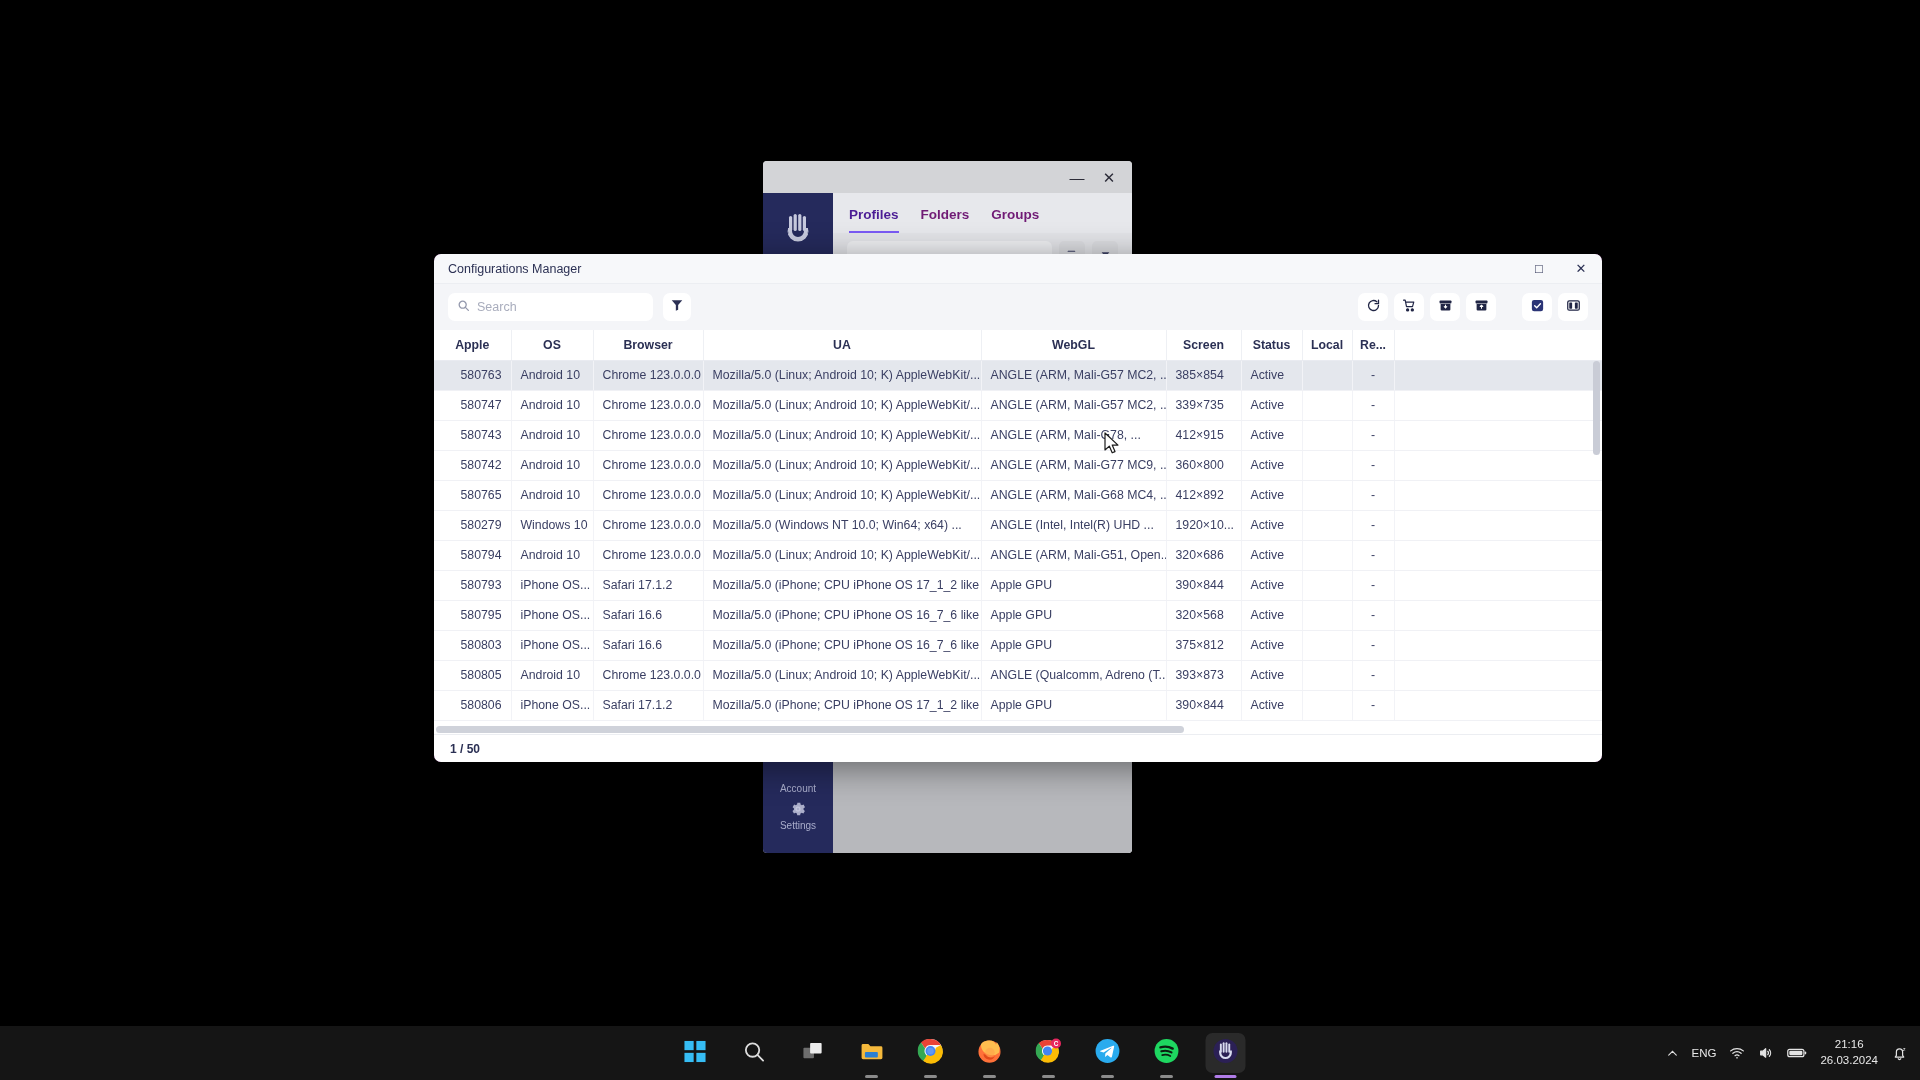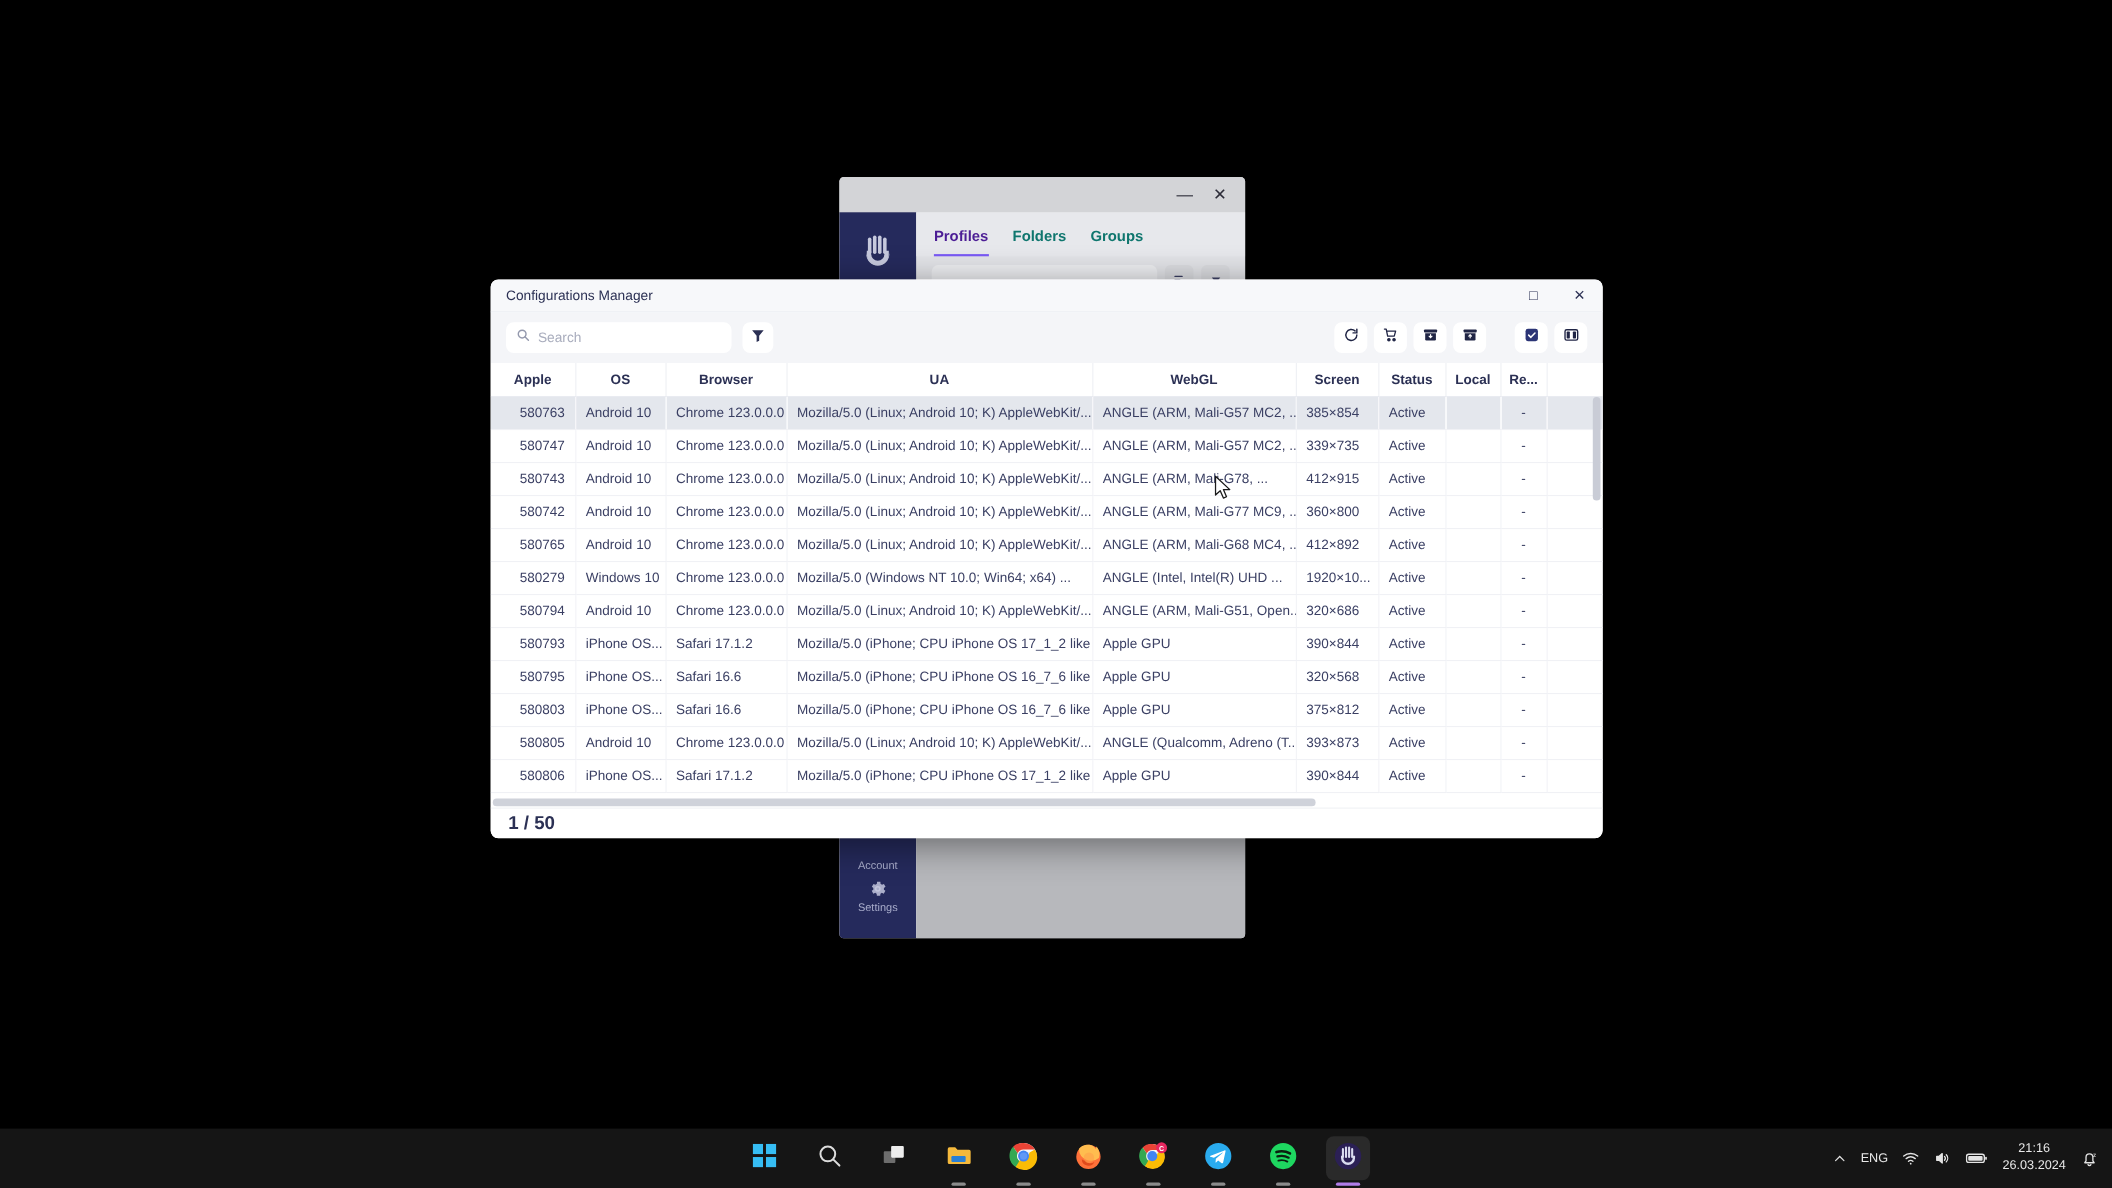--- a/index.html
+++ b/index.html
@@ -35,34 +35,34 @@
   }
   #bg-logo {
     width: 48px; height: 48px; border-radius: 8px;
     display: flex; align-items: center; justify-content: center;
   }
   .side-item { margin-top: auto; display:flex; flex-direction:column; align-items:center;
     font-size: 10px; color:#a9adcb; padding-bottom: 6px; }
   .side-item.bottom { margin-top: 0; padding-bottom: 22px; }
   #bg-main { flex: 1; background: #e3e4e8; display:flex; flex-direction:column; }
   #bg-tabs { display: flex; gap: 22px; padding: 14px 16px 0 16px; background:#e7e8ec; }
-  .bg-tab { font-size: 13.5px; font-weight: bold; color: #0f766e; padding-bottom: 9px;
+  .bg-tab { font-size: 13.5px; font-weight: bold; color: #701a75; padding-bottom: 9px;
      border-bottom: 2.5px solid transparent; }
   .bg-tab.active { color: #4c1d95; border-bottom-color: #7a5af5; }
   #bg-search-row { display:flex; align-items:center; gap:7px; padding: 8px 14px; }
   #bg-search { flex:1; height: 26px; background:#eeeff2; border-radius: 6px; }
   .bg-sq { width: 26px; height: 26px; background:#dcdde1; border-radius:5px;
      display:flex; align-items:center; justify-content:center; }
   #bg-content { flex:1; background:#b7b8bc; }
 
   
   #cm-window {
-    position: absolute; left: 446px; top: 254px;
-    width: 1011px; height: 508px;
-    background: #ffffff;
+    position: absolute; left: 434px; top: 254px;
+    width: 1168px; height: 508px;
+    background: #701a75;
     border-radius: 7px;
     box-shadow: 0 6px 34px rgba(0,0,0,.45);
     overflow: hidden;
     display: flex; flex-direction: column;
   }
   #cm-titlebar {
     height: 30px; background: #f7f8fa;
     display:flex; align-items:center;
     padding-left: 14px;
     border-bottom: 1px solid #eceef2;
@@ -144,21 +144,21 @@
   }
   #h-scroll-thumb {
     position: absolute; left: 2px; bottom: 1px; width: 748px; height: 7px;
     background: #cfd2da; border-radius: 4px;
   }
 
   #cm-footer {
     height: 28px; background: #ffffff;
     display:flex; align-items:center; padding-left: 16px;
     border-top: 1px solid #eceef2;
-    font-size: 17px; font-weight: bold; color: #2b3054;
+    font-size: 12px; font-weight: bold; color: #2b3054;
   }
 
   
   #ctx-menu {
     position: absolute; left: 992px; top: 389px;
     width: 127px;
     background: #ffffff; border-radius: 6px;
     box-shadow: 0 4px 18px rgba(30,34,70,.22);
     overflow: hidden; padding: 3px 0;
     z-index: 40;

